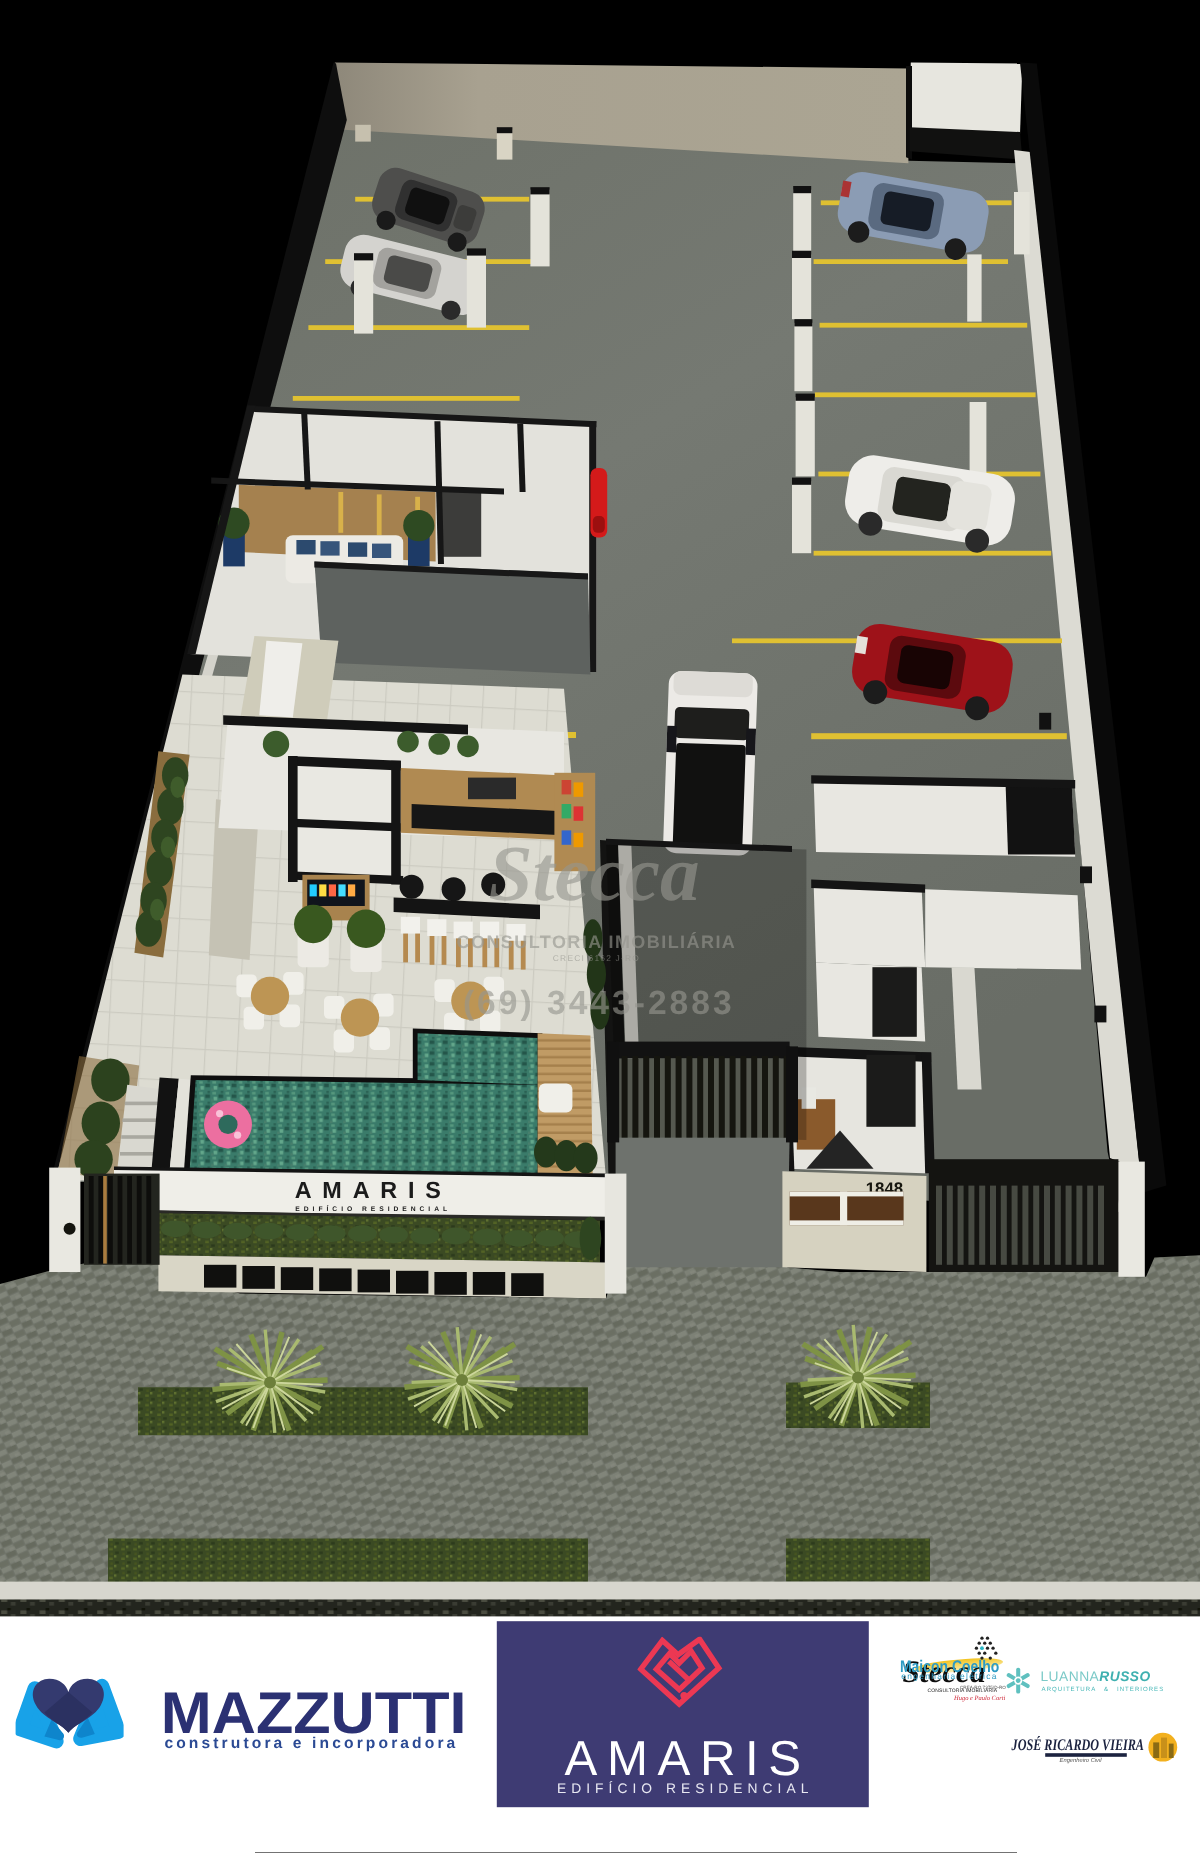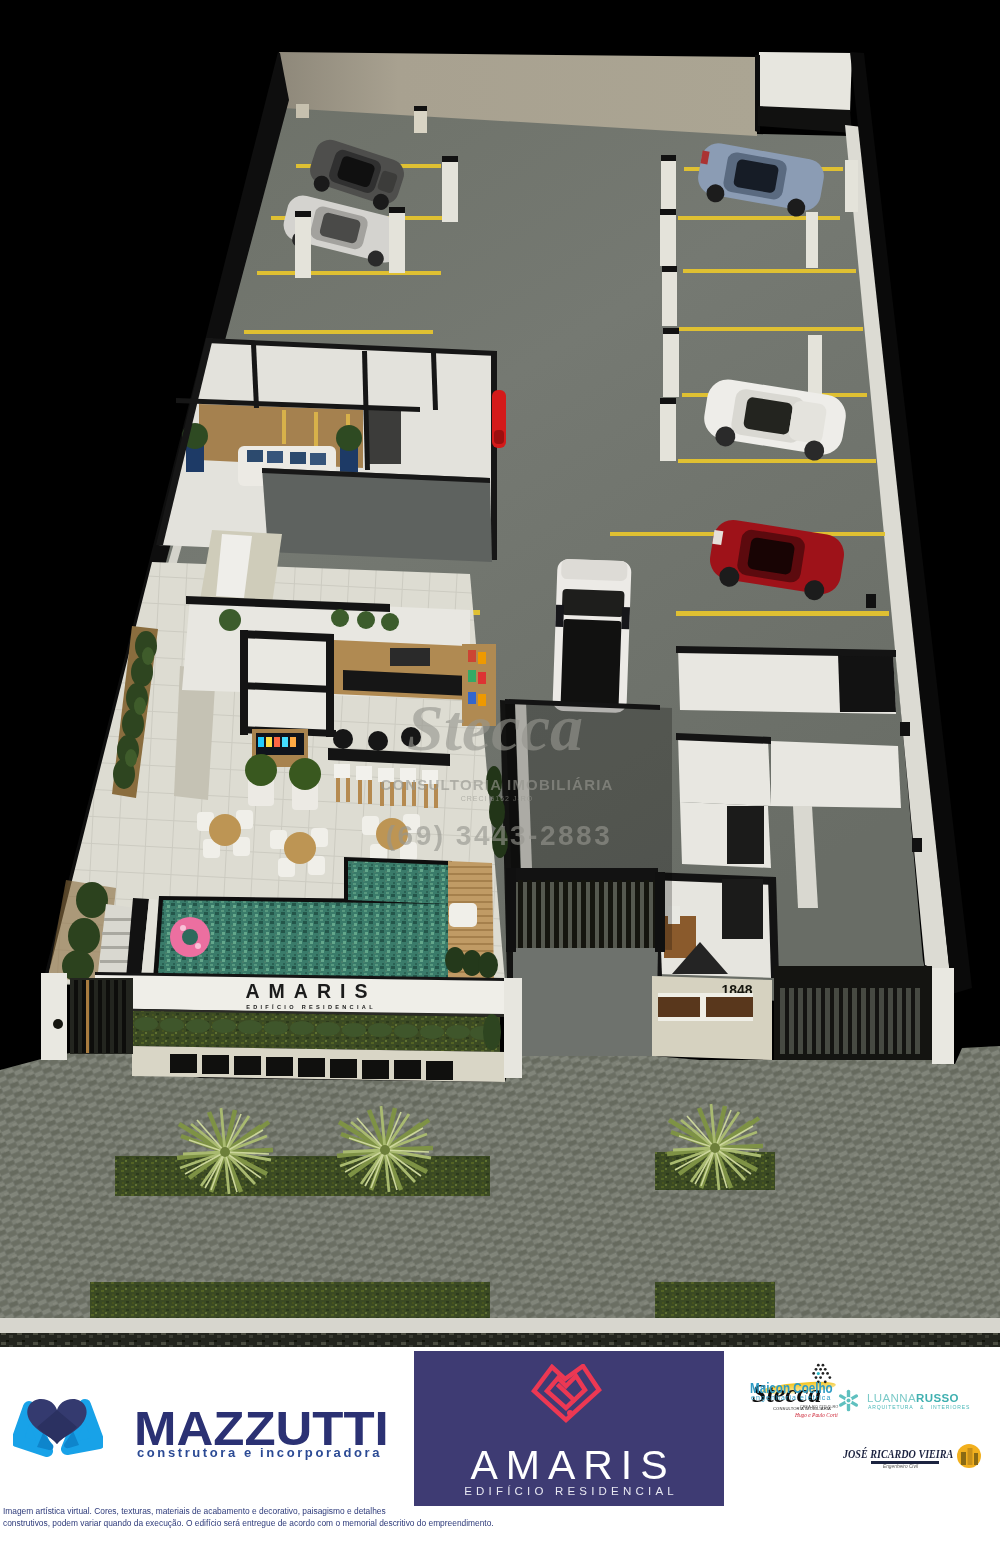--- a/index.html
+++ b/index.html
@@ -618,21 +618,21 @@
 </div>
 
 <div style="position:absolute;left:837px;top:1388px;width:140px;height:30px;">
 <svg style="position:absolute;left:0;top:0px" width="23" height="25" viewBox="0 0 30 30" fill="#5fc0bf">
 <rect x="12.8" y="1" width="4.4" height="28" rx="2"></rect>
 <rect x="12.8" y="1" width="4.4" height="28" rx="2" transform="rotate(60 15 15)"></rect>
 <rect x="12.8" y="1" width="4.4" height="28" rx="2" transform="rotate(120 15 15)"></rect>
 <circle cx="15" cy="15" r="4.5" fill="#fff"></circle>
         <circle cx="15" cy="15" r="2.6"></circle>
 </svg>
-<div style="position:absolute;left:30px;top:4px;font-size:11.5px;letter-spacing:0.4px;white-space:nowrap;"><span style="color:#7ccac8;text-align:center;">LUANNA</span><span style="font-weight:bold;color:#3fb0b0;">RUSSO</span></div>
+<div style="position:absolute;left:30px;top:4px;font-size:11.5px;letter-spacing:0.4px;white-space:nowrap;"><span style="color:#7ccac8;text-align:center;">LUANNA</span><span style="font-weight:bold;color:#3fb0b0;font-style:italic;">RUSSO</span></div>
 <div style="position:absolute;left:31px;top:16px;font-size:7.5px;letter-spacing:1.2px;color:#49b8b8;white-space:nowrap;transform:scale(0.68);transform-origin:0 0;">ARQUITETURA &nbsp;&nbsp;&amp;&nbsp;&nbsp; INTERIORES</div>
 </div>
 
 <div style="position:absolute;left:748px;top:1362px;width:92px;height:48px;">
 <svg style="position:absolute;left:62px;top:0px" width="24" height="22" viewBox="0 0 26 22">
 <g fill="#222">
 <circle cx="9" cy="2.5" r="1.5"></circle>
           <circle cx="14" cy="2.5" r="1.5"></circle>
 <circle cx="6.5" cy="7" r="1.5"></circle>
           <circle cx="11.5" cy="7" r="1.5"></circle>
@@ -658,15 +658,14 @@
 <div style="position:absolute;left:28px;top:15px;width:68px;height:2.5px;background:#1c2340;"></div>
 <div style="position:absolute;left:40px;top:18px;font-size:8px;color:#555;white-space:nowrap;transform:scale(0.6);transform-origin:0 0;">Engenheiro Civil</div>
 <svg style="position:absolute;left:112px;top:-3px" width="28" height="26" viewBox="0 0 28 26">
 <circle cx="14" cy="13" r="12" fill="#f2b01e"></circle>
 <rect x="6" y="9" width="5" height="13" fill="#8a6a14"></rect>
 <rect x="12.5" y="5" width="5" height="17" fill="#c8901a"></rect>
 <rect x="19" y="10" width="4" height="12" fill="#8a6a14"></rect>
 </svg>
 </div>
 
-<div style="position:absolute;left:3px;top:1506px;width:940px;color:#2d3a7a;font-size:8.4px;line-height:11.8px;">Imagem artística virtual. Cores, texturas, materiais de acabamento e decorativo, paisagismo e detalhes<br>construtivos, podem variar quando da execução. O edifício será entregue de acordo com o memorial descritivo do empreendimento.</div>
 
 </div>
 
 </body></html>

